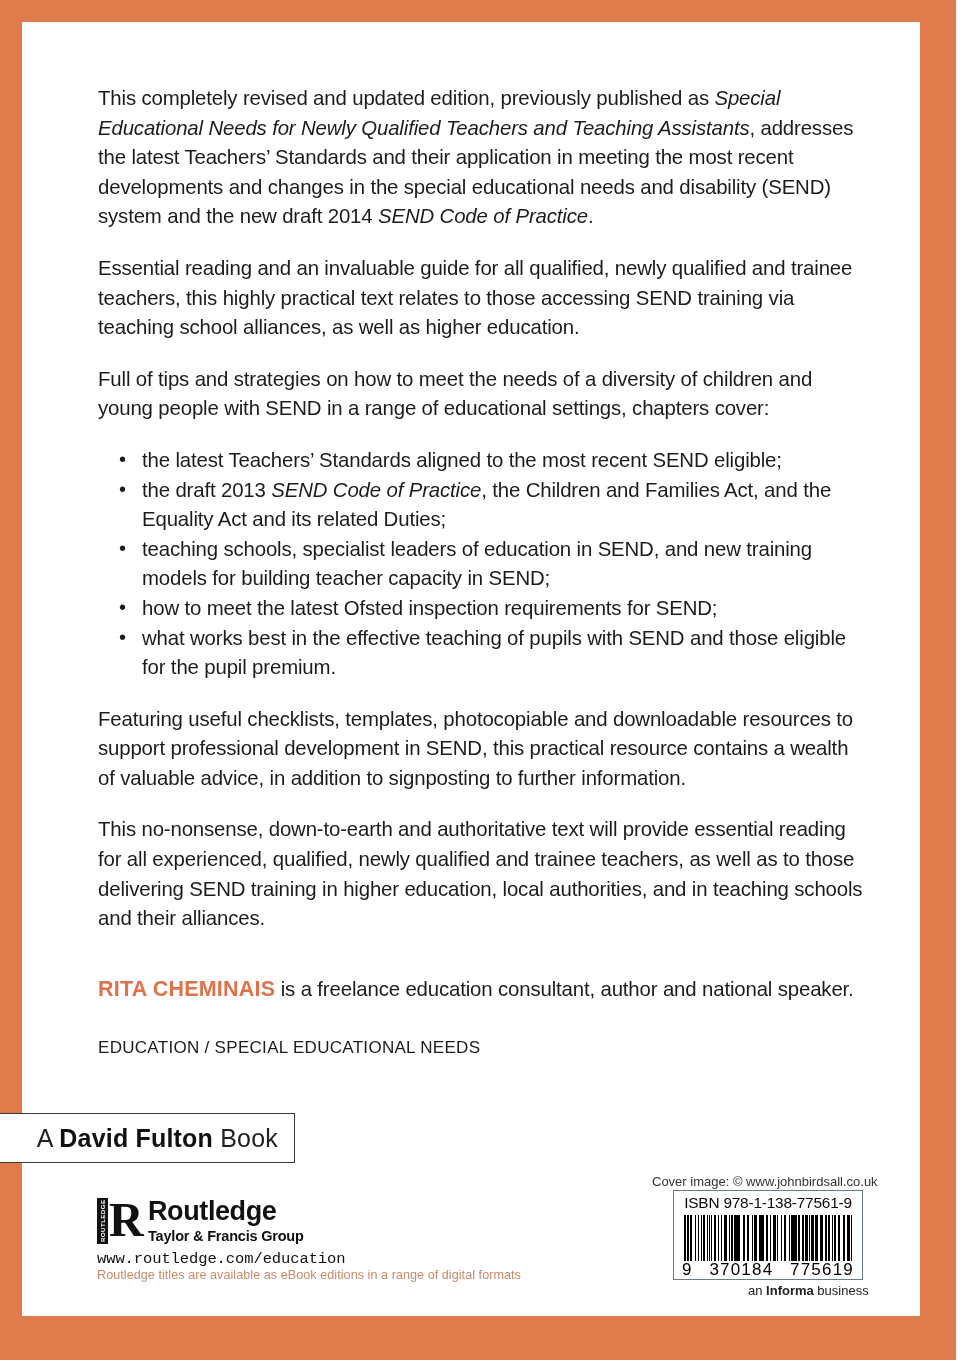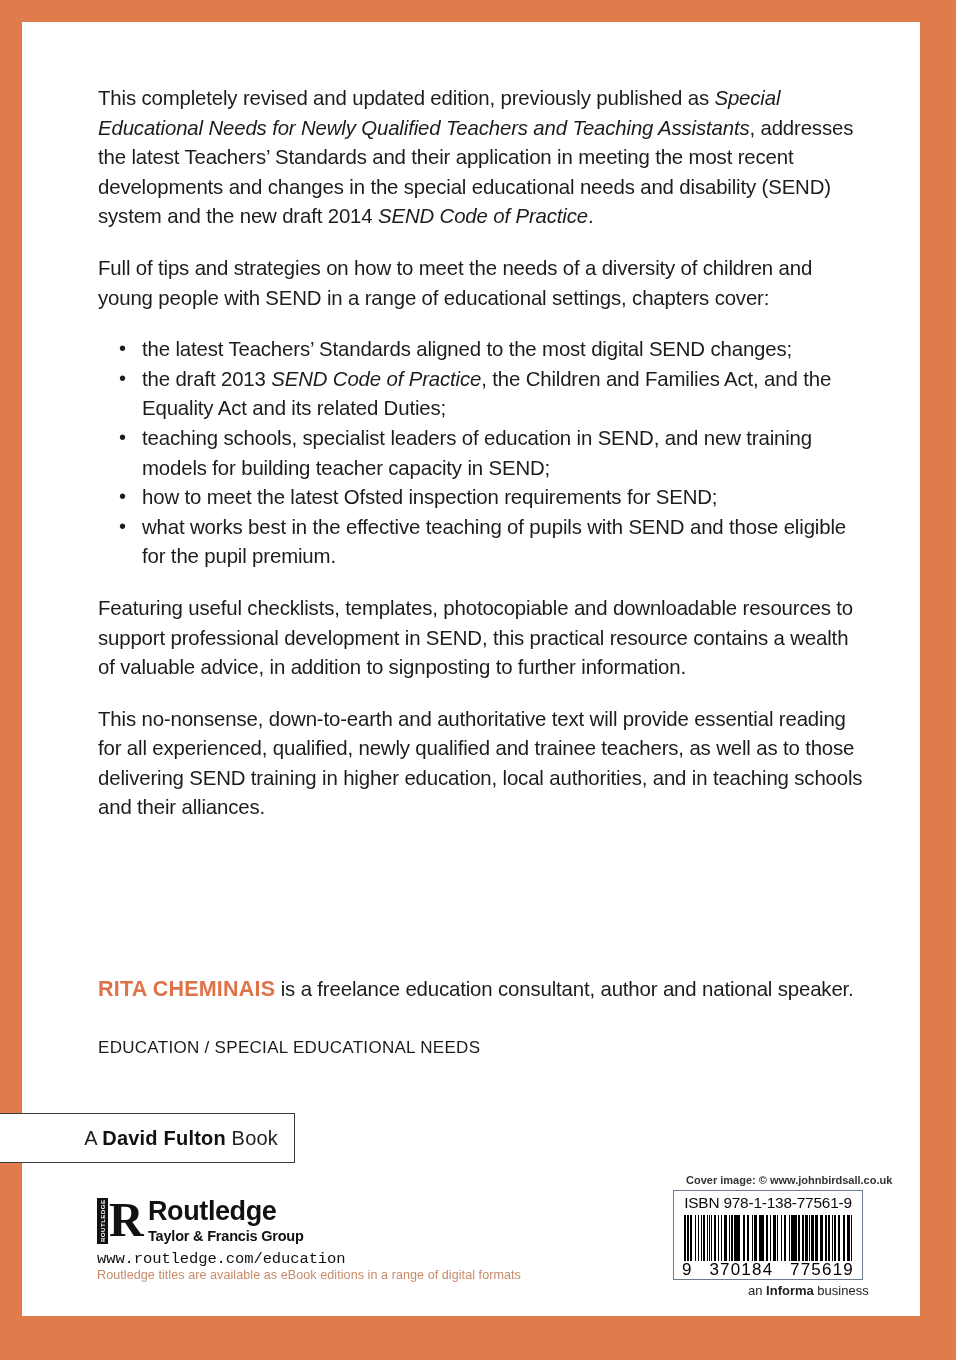--- a/index.html
+++ b/index.html
@@ -118,21 +118,21 @@
     height: 50px;
     background: #ffffff;
     border: 1.6px solid #3a3a3a;
     box-sizing: border-box;
     display: flex;
     align-items: center;
     justify-content: flex-end;
     padding-right: 16px;
   }
   #fulton-text {
-    font-size: 20px;
+    font-size: 25px;
     color: #222222;
     letter-spacing: 0.2px;
     white-space: nowrap;
   }
   #fulton-text b { font-weight: bold; color: #111111; }
 
   
   #routledge {
     position: absolute;
     left: 97px;
@@ -207,26 +207,25 @@
     top: 1268px;
     font-size: 12.6px;
     color: #C88A68;
     letter-spacing: 0.05px;
     white-space: nowrap;
   }
 
   
   #cover-credit {
     position: absolute;
-    left: 686px;
+    left: 652px;
     top: 1174px;
-    font-size: 11px;
+    font-size: 13px;
     color: #333333;
     white-space: nowrap;
-    font-weight: bold;
   }
   #barcode-box {
     position: absolute;
     left: 673px;
     top: 1190px;
     width: 190px;
     height: 90px;
     border: 1.5px solid #6c7a8a;
     background: #ffffff;
     box-sizing: border-box;
@@ -277,25 +276,26 @@
 <div id="cover">
 
   <div id="right-edge"></div>
 
   <div id="page-white"></div>
 
   <div id="copy">
 
     <p class="para"><span>This completely revised and updated edition, previously published as </span><span class="it">Special Educational Needs for Newly Qualified Teachers and Teaching Assistants</span><span>, addresses the latest Teachers’ Standards and their application in meeting the most recent developments and changes in the special educational needs and disability (SEND) system and the new draft 2014 </span><span class="it">SEND Code of Practice</span><span>.</span></p>
 
+    <p class="para">Essential reading and an invaluable guide for all qualified, newly qualified and trainee teachers, this highly practical text relates to those accessing SEND training via teaching school alliances, as well as higher education.</p>
 
     <p class="para">Full of tips and strategies on how to meet the needs of a diversity of children and young people with SEND in a range of educational settings, chapters cover:</p>
 
     <ul class="bullets">
-      <li><span>the latest Teachers’ Standards aligned to the most digital SEND changes;</span><span class="it"></span><span></span></li>
+      <li><span>the latest Teachers’ Standards aligned to the most recent SEND eligible;</span><span class="it"></span><span></span></li>
       <li><span>the draft 2013 </span><span class="it">SEND Code of Practice</span><span>, the Children and Families Act, and the Equality Act and its related Duties;</span></li>
       <li><span>teaching schools, specialist leaders of education in SEND, and new training models for building teacher capacity in SEND;</span><span class="it"></span><span></span></li>
       <li><span>how to meet the latest Ofsted inspection requirements for SEND;</span><span class="it"></span><span></span></li>
       <li><span>what works best in the effective teaching of pupils with SEND and those eligible for the pupil premium.</span><span class="it"></span><span></span></li>
     </ul>
 
     <p class="para">Featuring useful checklists, templates, photocopiable and downloadable resources to support professional development in SEND, this practical resource contains a wealth of valuable advice, in addition to signposting to further information.</p>
 
     <p class="para">This no-nonsense, down-to-earth and authoritative text will provide essential reading for all experienced, qualified, newly qualified and trainee teachers, as well as to those delivering SEND training in higher education, local authorities, and in teaching schools and their alliances.</p>
   </div>

